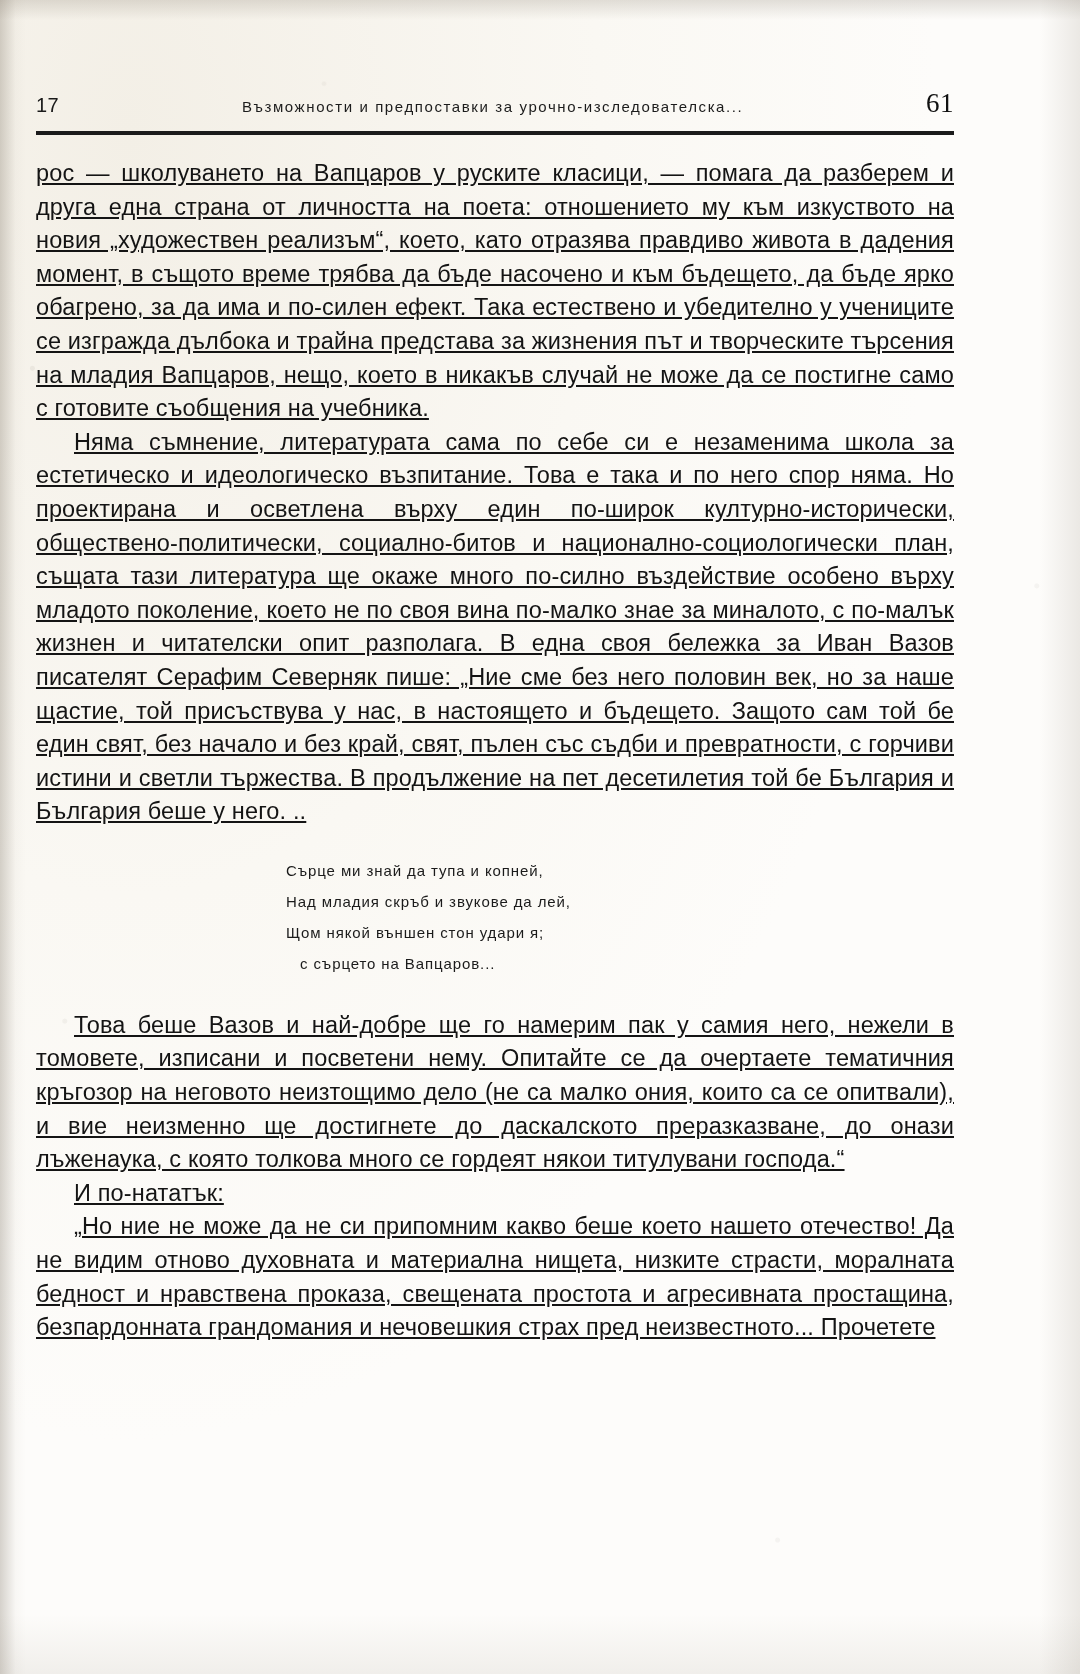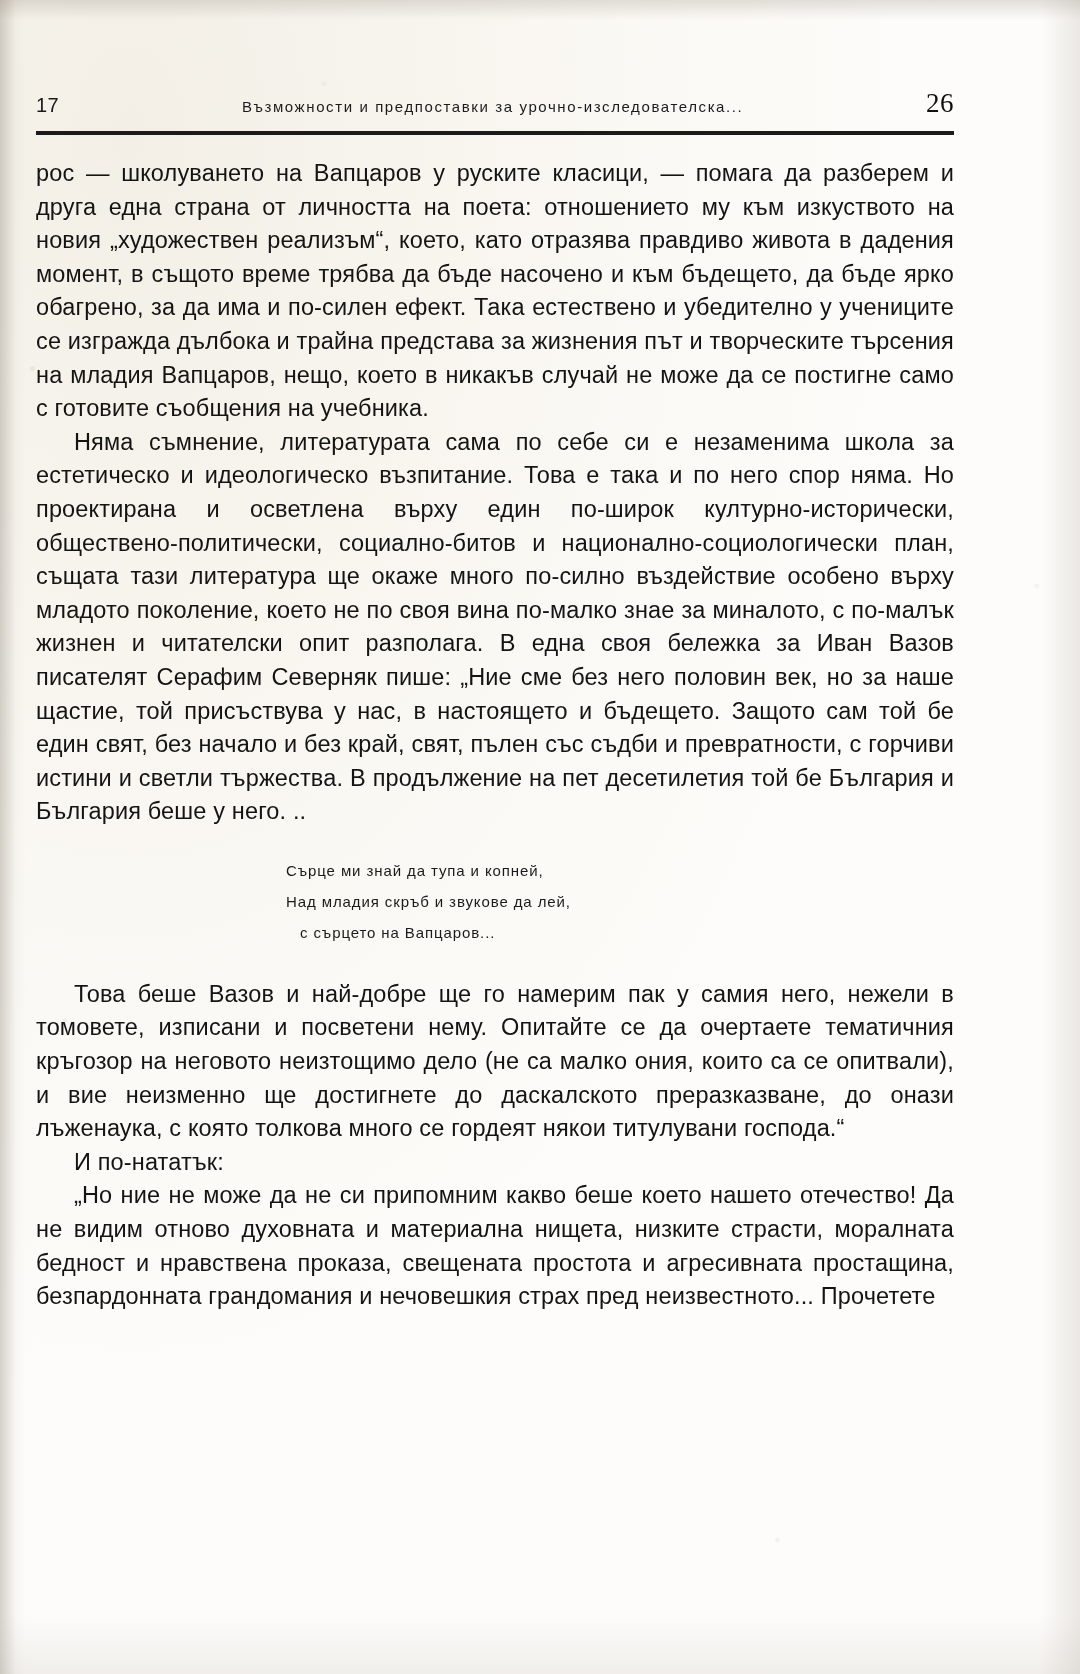--- a/index.html
+++ b/index.html
@@ -95,20 +95,21 @@
     margin-top: 22px;
     font-size: 23.5px;
     line-height: 33.6px;
     text-align: justify;
     text-justify: inter-word;
     letter-spacing: 0.15px;
     color: #141414;
   }
   .body-text p {
     margin: 0;
+    text-decoration: underline;
   }
   .indent {
     text-indent: 38px;
   }
 
   
   .verse {
     margin: 26px 0 30px 0;
     padding-left: 250px;
     font-size: 15px;
@@ -145,31 +146,32 @@
   <div class="edge-shadow-top"></div>
   <div class="edge-shadow-right"></div>
   <div class="edge-shadow-bottom"></div>
   <div class="speckles"></div>
 
   <div class="content">
 
     <div class="runhead">
       <span class="folio-left">17</span>
       <span class="title">Възможности и предпоставки за урочно-изследователска...</span>
-      <span class="folio-right">26</span>
+      <span class="folio-right">61</span>
     </div>
     <div class="rule"></div>
 
     <div class="body-text">
       <p>рос — школуването на Вапцаров у руските класици, — помага да разберем и друга една страна от личността на поета: отношението му към изкуството на новия „художествен реализъм“, което, като отразява правдиво живота в дадения момент, в същото време трябва да бъде насочено и към бъдещето, да бъде ярко обагрено, за да има и по-силен ефект. Така естествено и убедително у учениците се изгражда дълбока и трайна представа за жизнения път и творческите търсения на младия Вапцаров, нещо, което в никакъв случай не може да се постигне само с готовите съобщения на учебника.</p>
       <p class="indent">Няма съмнение, литературата сама по себе си е незаменима школа за естетическо и идеологическо възпитание. Това е така и по него спор няма. Но проектирана и осветлена върху един по-широк културно-исторически, обществено-политически, социално-битов и национално-социологически план, същата тази литература ще окаже много по-силно въздействие особено върху младото поколение, което не по своя вина по-малко знае за миналото, с по-малък жизнен и читателски опит разполага. В една своя бележка за Иван Вазов писателят Серафим Северняк пише: „Ние сме без него половин век, но за наше щастие, той присъствува у нас, в настоящето и бъдещето. Защото сам той бе един свят, без начало и без край, свят, пълен със съдби и превратности, с горчиви истини и светли тържества. В продължение на пет десетилетия той бе България и България беше у него. ..</p>
 
       <div class="verse">
         <div class="line">Сърце ми знай да тупа и копней,</div>
         <div class="line">Над младия скръб и звукове да лей,</div>
+        <div class="line">Щом някой външен стон удари я;</div>
         <div class="line last">с сърцето на Вапцаров...</div>
       </div>
 
       <p class="indent">Това беше Вазов и най-добре ще го намерим пак у самия него, нежели в томовете, изписани и посветени нему. Опитайте се да очертаете тематичния кръгозор на неговото неизтощимо дело (не са малко ония, които са се опитвали), и вие неизменно ще достигнете до даскалското преразказване, до онази лъженаука, с която толкова много се гордеят някои титулувани господа.“</p>
       <p class="indent">И по-нататък:</p>
       <p class="indent">„Но ние не може да не си припомним какво беше което нашето отечество! Да не видим отново духовната и материална нищета, низките страсти, моралната бедност и нравствена проказа, свещената простота и агресивната простащина, безпардонната грандомания и нечовешкия страх пред неизвестното... Прочетете</p>
     </div>
 
   </div>
 </div>

